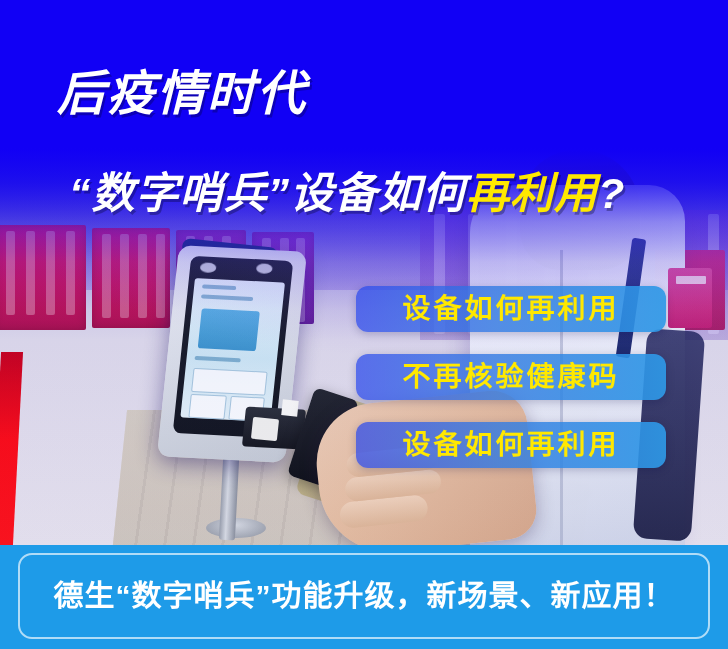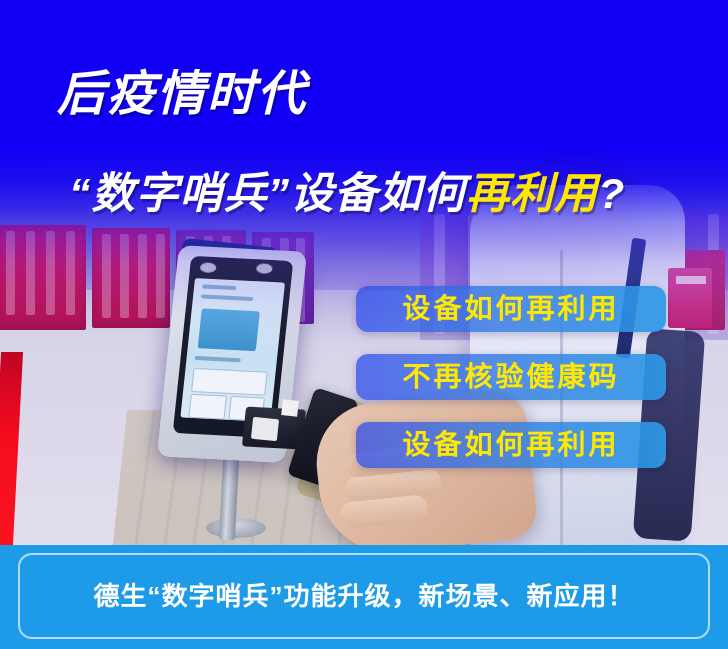--- a/index.html
+++ b/index.html
@@ -430,21 +430,21 @@
     width: 692px;
     height: 86px;
     border: 2px solid rgba(255,255,255,0.65);
     border-radius: 14px;
     box-sizing: border-box;
     display: flex;
     align-items: center;
     justify-content: center;
   }
   .banner-text {
-    font-size: 26px;
+    font-size: 30px;
     font-weight: 700;
     color: #ffffff;
     letter-spacing: 1px;
     line-height: 1;
     white-space: nowrap;
   }
 </style>
 </head>
 <body>
 

